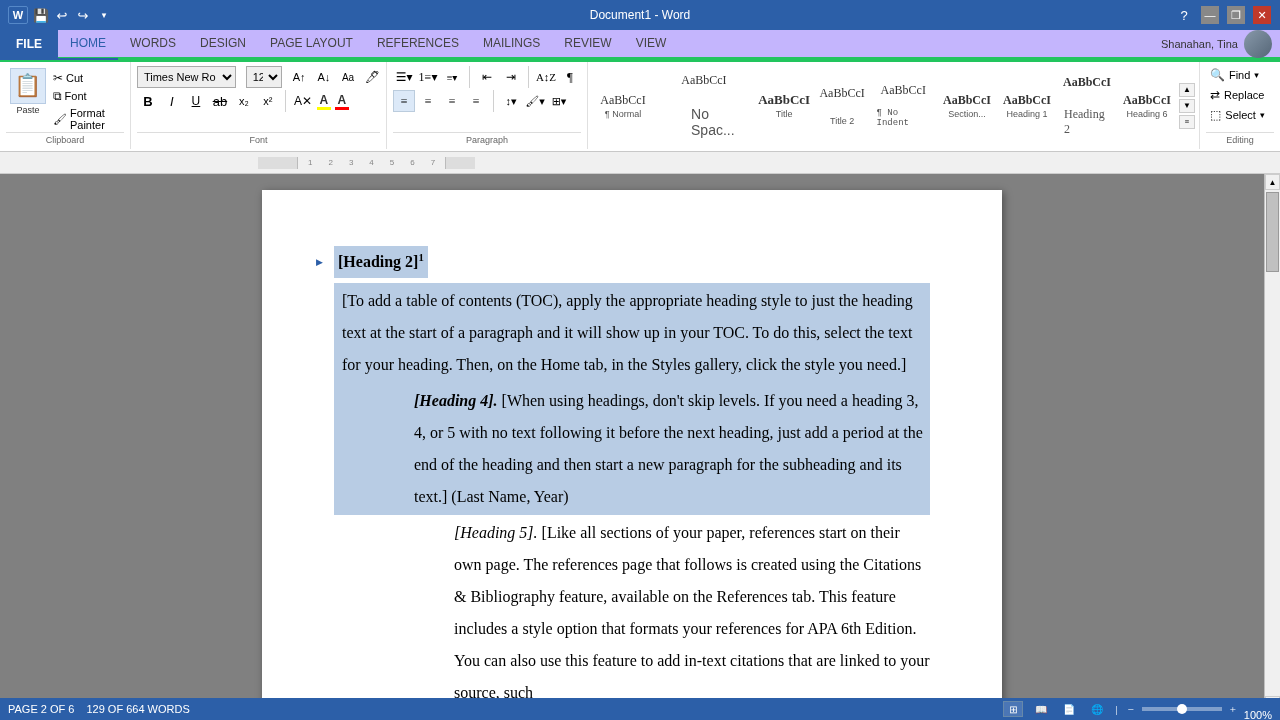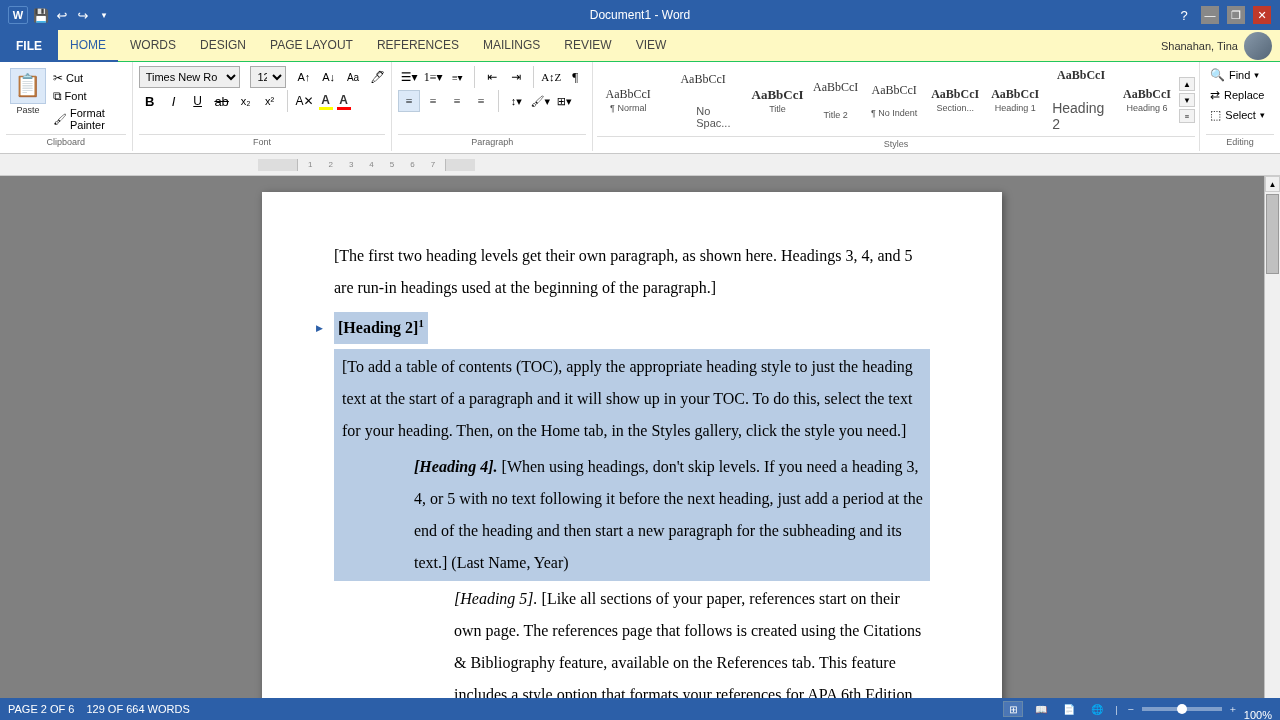--- a/index.html
+++ b/index.html
@@ -64,21 +64,21 @@
     <span>Document1 - Word</span>
   </div>
   <div class="title-bar-right">
     <div class="help-btn">?</div>
     <div class="win-btn" style="background:#888; margin:0 1px;">—</div>
     <div class="win-btn" style="background:#888; margin:0 1px;">❐</div>
     <div class="win-btn" style="background:#c0392b; margin:0 1px;">✕</div>
   </div>
 </div>
 
-<div class="menu-tabs" style="background:#fef9c3; border-bottom:1px solid #22c55e;">
+<div class="menu-tabs" style="background:#c4b5fd; border-bottom:5px solid #22c55e;">
   <div class="file-tab">FILE</div>
   <div class="menu-tab active">HOME</div>
   <div class="menu-tab">WORDS</div>
   <div class="menu-tab">DESIGN</div>
   <div class="menu-tab">PAGE LAYOUT</div>
   <div class="menu-tab">REFERENCES</div>
   <div class="menu-tab">MAILINGS</div>
   <div class="menu-tab">REVIEW</div>
   <div class="menu-tab">VIEW</div>
 
@@ -176,58 +176,57 @@
 
     <div style="display:flex;flex-direction:column;padding:2px 4px;border-right:1px solid #e0e0e0;flex:1;">
       <div style="display:flex;align-items:center;flex:1;overflow:hidden;">
 
         <div style="display:flex;flex-direction:column;align-items:center;padding:3px 6px;cursor:pointer;min-width:62px;border:1px solid transparent;">
           <span style="font-family:'Times New Roman',serif;font-size:12px;color:#333;">AaBbCcI</span>
           <span style="font-family:Arial,sans-serif;font-size:9px;color:#555;margin-top:1px;">¶ Normal</span>
         </div>
         <div style="display:flex;flex-direction:column;align-items:center;padding:3px 6px;cursor:pointer;min-width:62px;border:1px solid transparent;">
           <span style="font-family:'Times New Roman',serif;font-size:12px;color:#333;">AaBbCcI</span>
-          <span style="font-family:Arial,sans-serif;font-size:11px;color:#555;margin-top:18px;padding-left:30px;">No Spac...</span>
+          <span style="font-family:Arial,sans-serif;font-size:14px;color:#555;margin-top:18px;padding-left:30px;">No Spac...</span>
         </div>
         <div style="display:flex;flex-direction:column;align-items:center;padding:3px 6px;cursor:pointer;min-width:55px;border:1px solid transparent;">
           <span style="font-family:'Times New Roman',serif;font-size:13px;font-weight:bold;color:#333;">AaBbCcI</span>
           <span style="font-family:Arial,sans-serif;font-size:9px;color:#555;margin-top:1px;">Title</span>
         </div>
         <div style="display:flex;flex-direction:column;align-items:center;padding:3px 6px;cursor:pointer;min-width:55px;border:1px solid transparent;">
           <span style="font-family:'Times New Roman',serif;font-size:12px;color:#333;">AaBbCcI</span>
           <span style="font-family:Liberation Sans, sans-serif;font-size:9px;color:#555;margin-top:15px;">Title 2</span>
         </div>
         <div style="display:flex;flex-direction:column;align-items:center;padding:3px 6px;cursor:pointer;min-width:62px;border:1px solid transparent;">
           <span style="font-family:'Times New Roman',serif;font-size:12px;color:#333;">AaBbCcI</span>
-          <span style="font-family:Liberation Sans, sans-serif;font-size:9px;color:#555;margin-top:10px;">¶ No Indent</span>
+          <span style="font-family:Liberation Mono, monospace;font-size:9px;color:#555;margin-top:10px;">¶ No Indent</span>
         </div>
         <div style="display:flex;flex-direction:column;align-items:center;padding:3px 6px;cursor:pointer;min-width:60px;border:1px solid transparent;">
           <span style="font-family:'Times New Roman',serif;font-size:12px;font-weight:bold;color:#333;">AaBbCcI</span>
           <span style="font-family:Arial,sans-serif;font-size:9px;color:#555;margin-top:1px;">Section...</span>
         </div>
         <div style="display:flex;flex-direction:column;align-items:center;padding:3px 6px;cursor:pointer;min-width:60px;border:1px solid transparent;">
           <span style="font-family:'Times New Roman',serif;font-size:12px;font-weight:bold;color:#333;">AaBbCcI</span>
           <span style="font-family:Arial,sans-serif;font-size:9px;color:#555;margin-top:1px;">Heading 1</span>
         </div>
         <div style="display:flex;flex-direction:column;align-items:center;padding:3px 6px;cursor:pointer;min-width:60px;border:1px solid transparent;">
           <span style="font-family:'Times New Roman',serif;font-size:12px;font-weight:bold;color:#333;">AaBbCcI</span>
-          <span style="font-family:Liberation Sans, sans-serif;font-size:14px;color:#555;margin-top:17px;">Heading 2</span>
+          <span style="font-family:Liberation Serif, serif;font-size:12px;color:#555;margin-top:17px;">Heading 2</span>
         </div>
         <div style="display:flex;flex-direction:column;align-items:center;padding:3px 6px;cursor:pointer;min-width:60px;border:1px solid transparent;">
           <span style="font-family:'Times New Roman',serif;font-size:12px;font-weight:bold;color:#333;">AaBbCcI</span>
           <span style="font-family:Arial,sans-serif;font-size:9px;color:#555;margin-top:1px;">Heading 6</span>
         </div>
 
         <div style="display:flex;flex-direction:column;justify-content:center;gap:2px;margin-left:2px;">
           <div style="width:16px;height:14px;display:flex;align-items:center;justify-content:center;cursor:pointer;background:#f3f3f3;border:1px solid #ccc;font-size:8px;">▲</div>
           <div style="width:16px;height:14px;display:flex;align-items:center;justify-content:center;cursor:pointer;background:#f3f3f3;border:1px solid #ccc;font-size:8px;">▼</div>
           <div style="width:16px;height:14px;display:flex;align-items:center;justify-content:center;cursor:pointer;background:#f3f3f3;border:1px solid #ccc;font-size:8px;">≡</div>
         </div>
       </div>
-      <div style="font-family:Arial,sans-serif;font-size:9px;color:#666;text-align:center;margin-top:auto;border-top:1px solid #ddd;padding-top:2px;width:100%;">Styles</div>
     </div>
 
     <div style="display:flex;flex-direction:column;padding:4px 6px;min-width:80px;">
       <div style="display:flex;flex-direction:column;gap:2px;flex:1;">
         <div style="display:flex;align-items:center;gap:4px;padding:2px 4px;cursor:pointer;font-family:Arial,sans-serif;font-size:11px;">
           <span style="font-size:12px;">🔍</span>
           <span>Find</span>
           <span style="font-size:9px;">▾</span>
         </div>
         <div style="display:flex;align-items:center;gap:4px;padding:2px 4px;cursor:pointer;font-family:Arial,sans-serif;font-size:11px;">
@@ -259,23 +258,20 @@
     <div style="width:30px;background:#ddd;height:12px;border-left:1px solid #bbb;margin-left:2px;"></div>
   </div>
 </div>
 
 <div style="display:flex;height:calc(720px - 30px - 32px - 76px - 22px - 22px);background:#808080;overflow:hidden;position:relative;">
 
   <div style="flex:1;display:flex;justify-content:center;padding:16px 30px 0 30px;overflow:hidden;">
 
     <div style="background:white;width:740px;min-height:560px;padding:48px 72px 48px 72px;box-shadow:2px 2px 8px rgba(0,0,0,0.4);font-family:'Times New Roman',Times,serif;font-size:12pt;line-height:2;color:#000;position:relative;">
 
-      <p style="margin:0 0 0 0;text-align:left;">
-        <span>[The first two heading levels get their own paragraph, as shown here.  Headings 3, 4, and 5 are run-in headings used at the beginning of the paragraph.]</span>
-      </p>
 
       <div style="display:flex;align-items:center;margin:6pt 0 0 0;position:relative;">
         <span style="position:absolute;left:-18px;color:#2c5fa8;font-size:9px;cursor:pointer;">▶</span>
         <p style="margin:0;text-align:center;font-weight:bold;font-size:12pt;background:#b8cce4;padding:0 4px;display:inline-block;">
           <span>[Heading 2]</span><span style="font-size:8pt;vertical-align:super;">1</span>
         </p>
       </div>
 
       <div style="background:#b8cce4;margin:4pt 0 0 0;padding-left:8px;">
         <p style="margin:0;padding:2px 0;">

